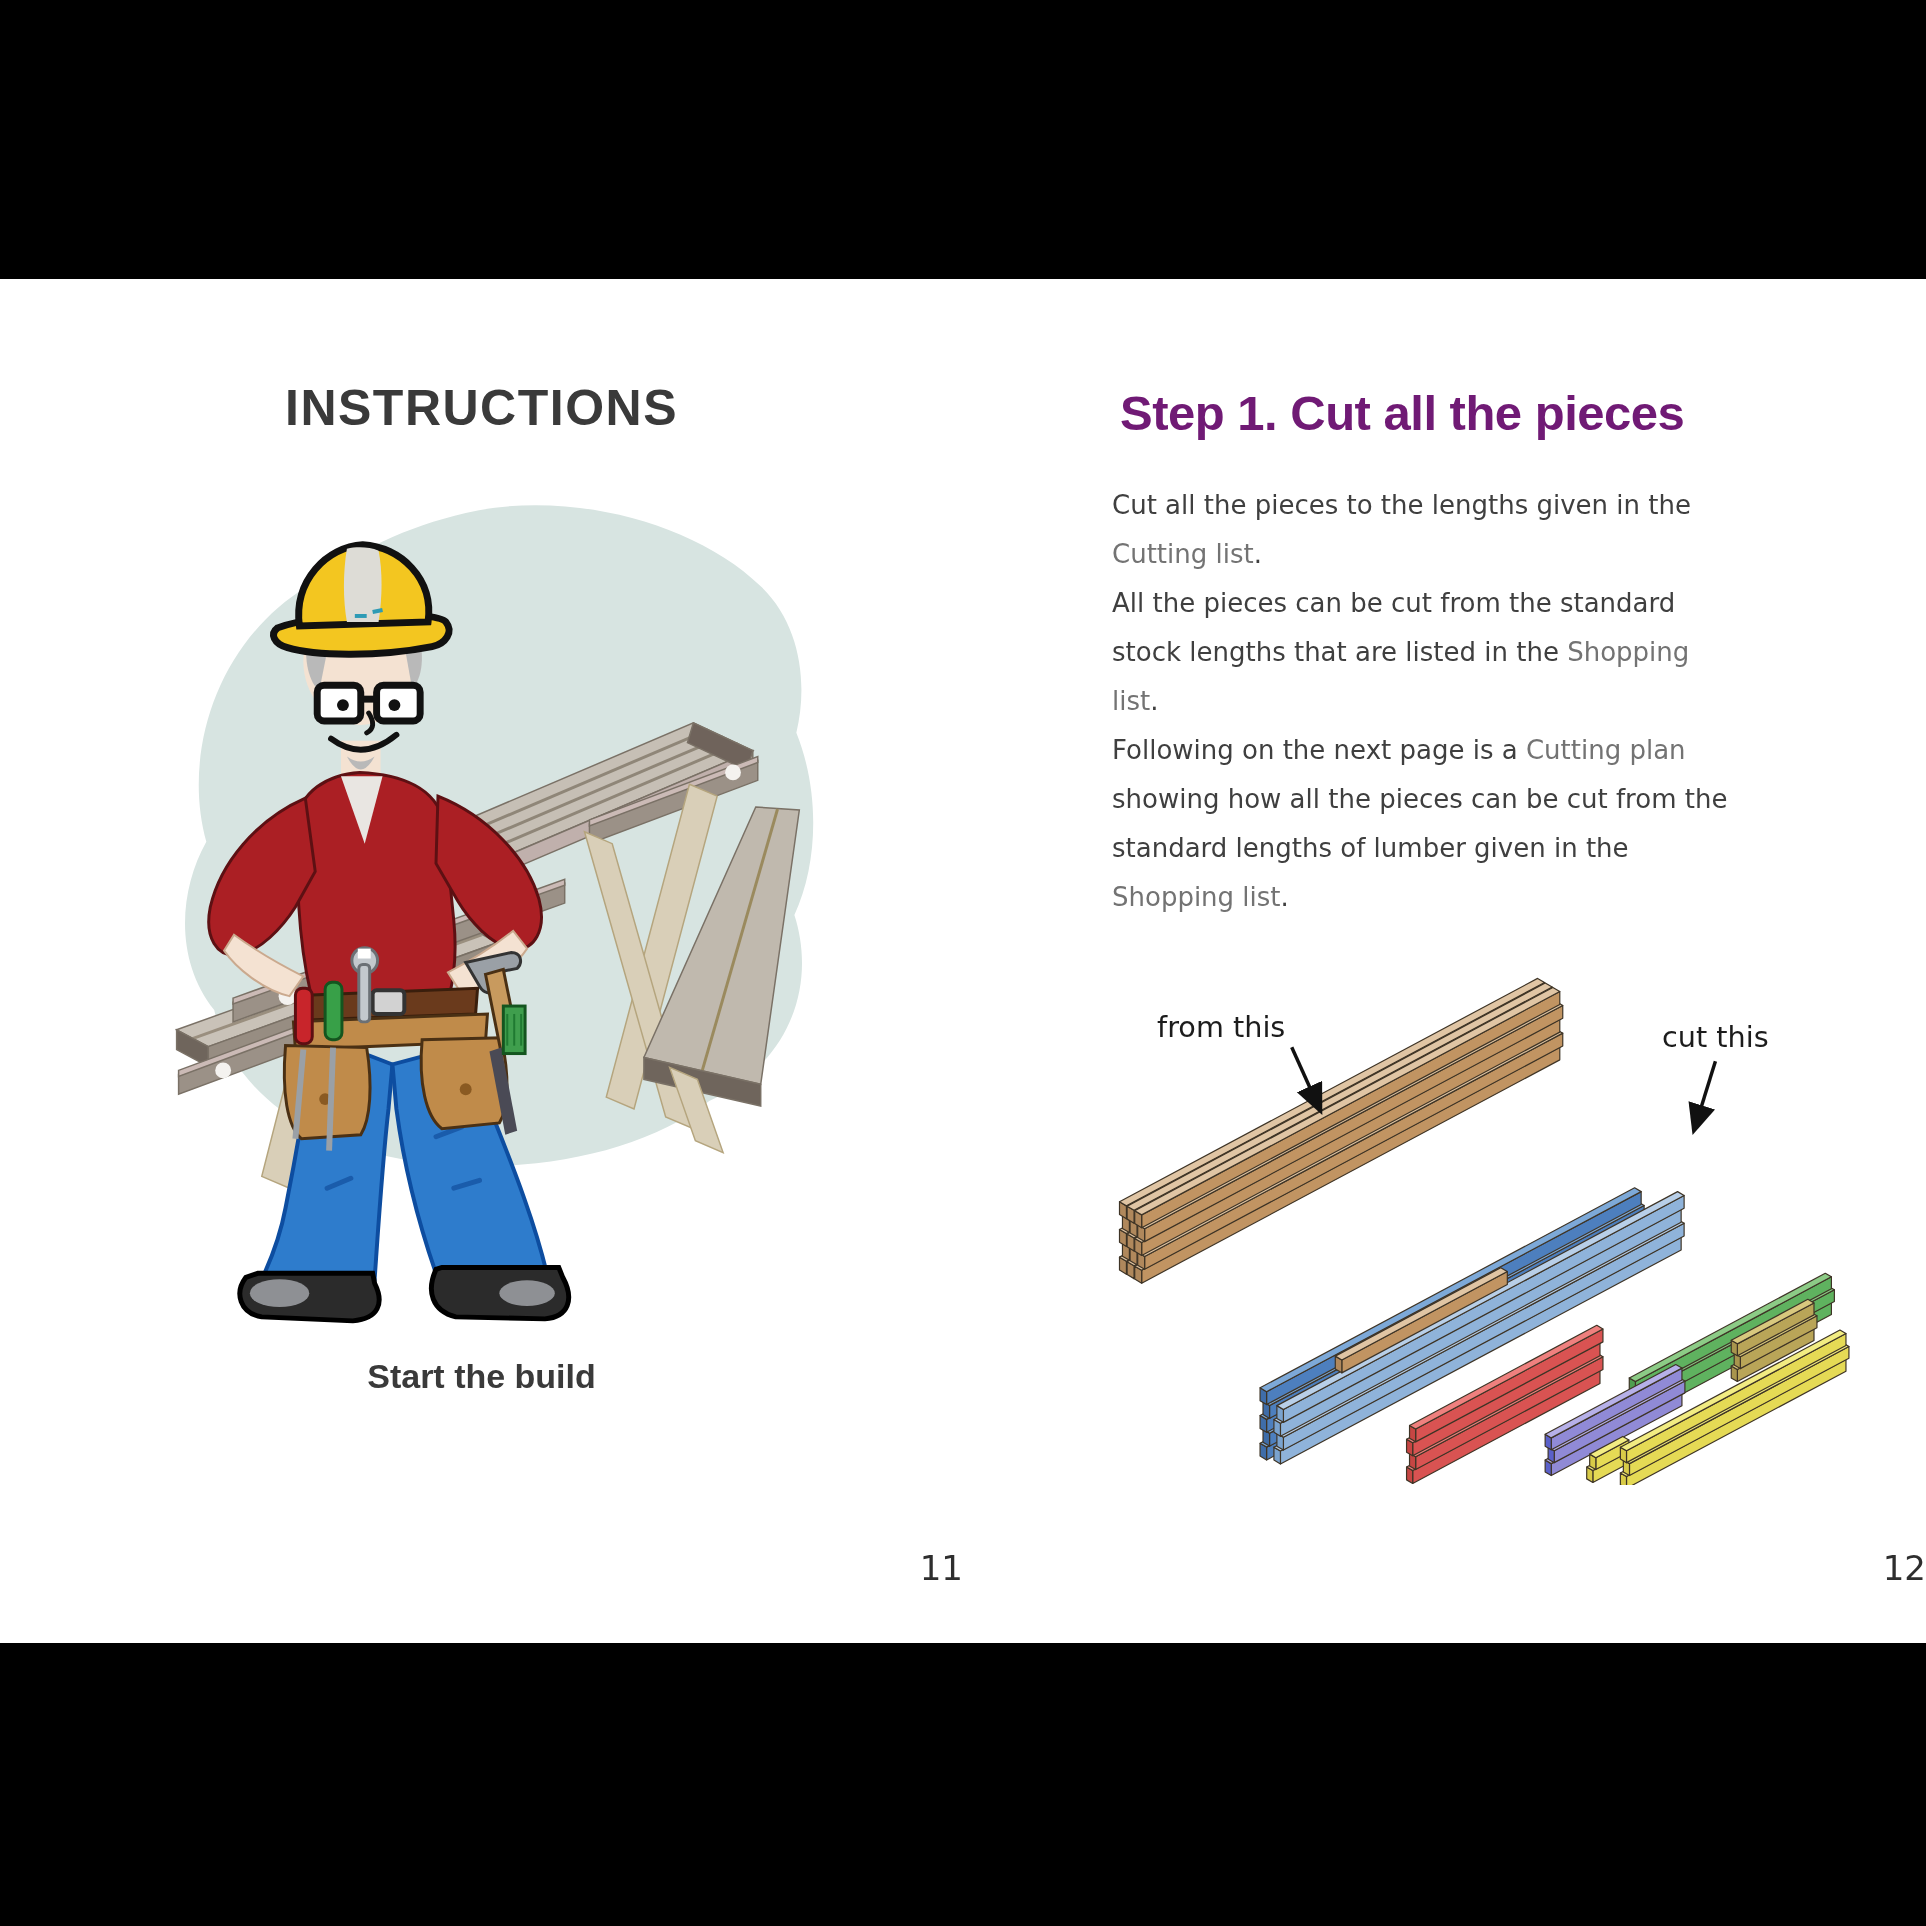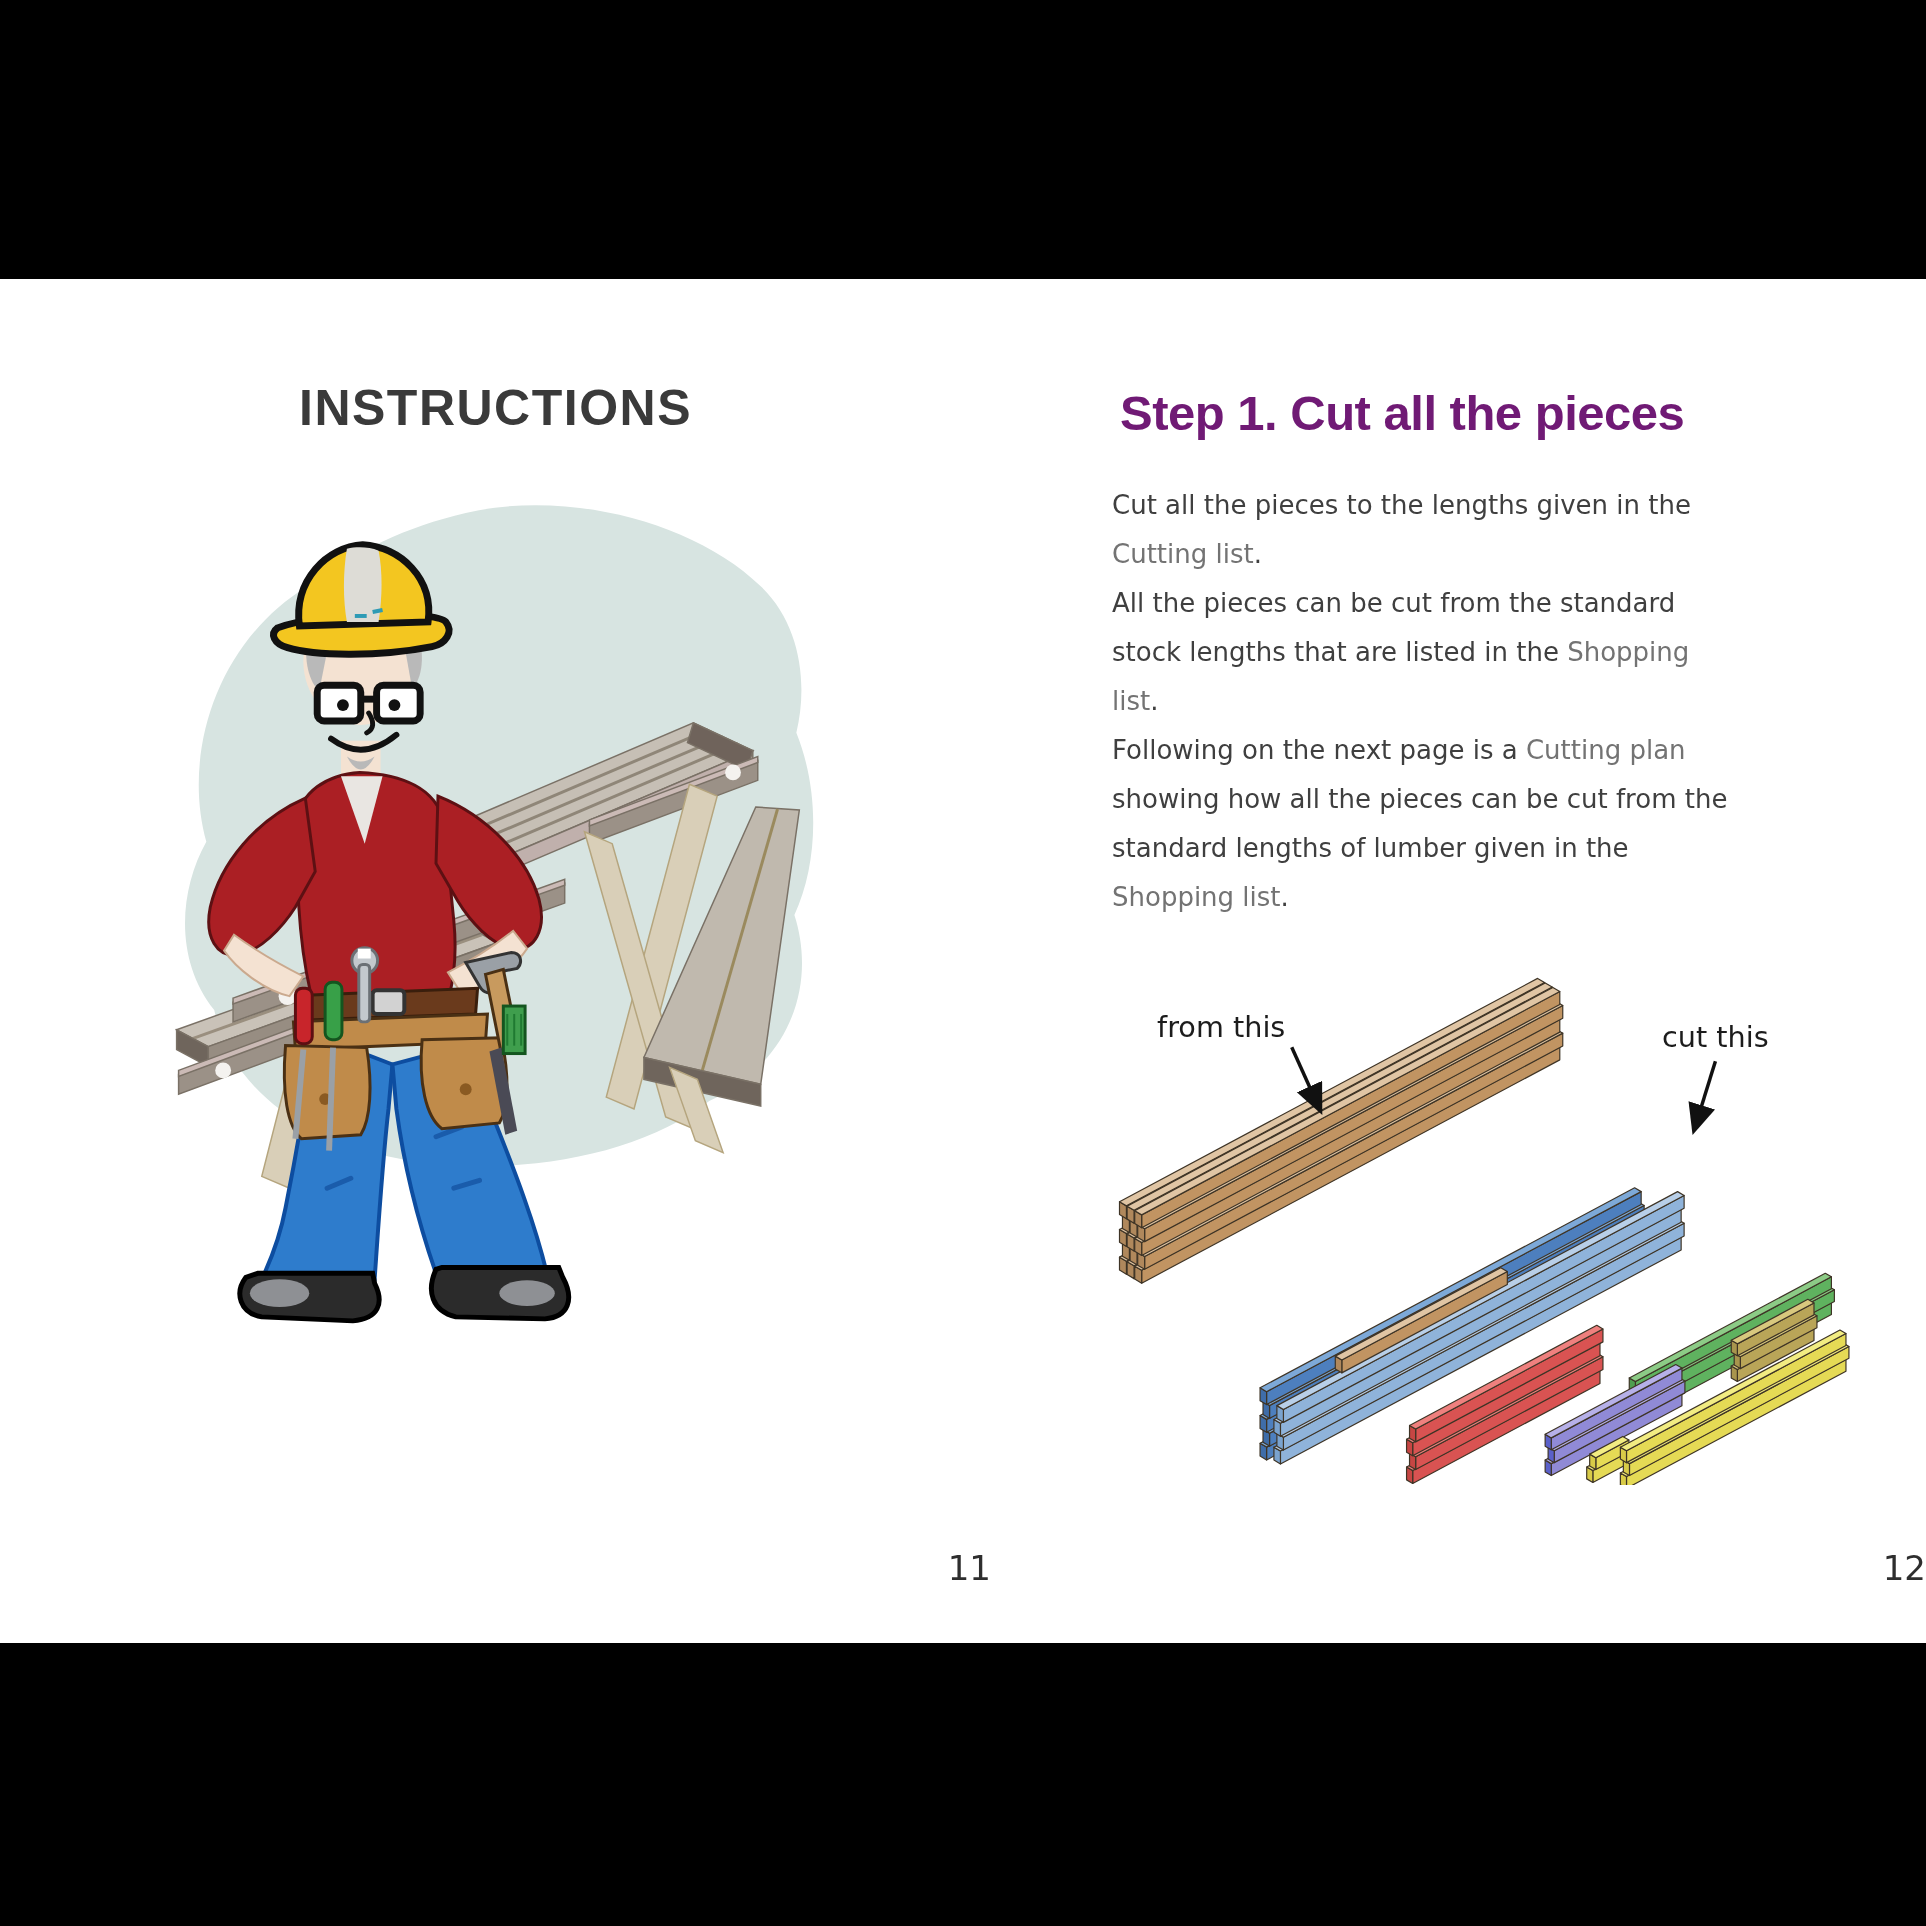--- a/index.html
+++ b/index.html
@@ -3,21 +3,21 @@
 <meta charset="utf-8">
 <style>
   html,body{margin:0;padding:0;background:#000;}
   .canvas{position:relative;width:1927px;height:1927px;background:#000;overflow:hidden;
           font-family:"DejaVu Sans",sans-serif;}
   .bar{position:absolute;left:0;width:1927px;background:#000;}
   .bar.top{top:0;height:279px;}
   .bar.bottom{top:1643px;height:283px;}
   .spread{position:absolute;left:0;top:279px;width:1927px;height:1364px;background:#fff;}
   .page{position:absolute;top:0;height:100%;width:963px;}
-  .page.left{left:0;padding-left:28px;}
+  .page.left{left:0;}
   .page.right{left:963px;}
   h1.book-title{position:absolute;left:0;top:101px;width:100%;margin:0;text-align:center;
       font:700 50px/57px "Liberation Sans",sans-serif;letter-spacing:1.5px;color:#3a3a3a;}
   h2.step-title{position:absolute;left:149px;top:97px;margin:8px;white-space:nowrap;
       font:700 49px/59px "Liberation Sans",sans-serif;letter-spacing:-0.5px;color:#701a75;}
   .body-text{position:absolute;left:149px;top:202px;white-space:nowrap;
       font:400 26px/49px "DejaVu Sans",sans-serif;color:#3f3f3f;}
   .body-text strong{font-weight:400;color:#737373;}
   .caption{position:absolute;left:0;top:1065px;width:100%;text-align:center;
       font:700 34px/65px "Liberation Sans",sans-serif;color:#3a3a3a;}
@@ -170,20 +170,21 @@
             <path d="M140,134 C180,118 300,116 310,128 C318,138 310,150 296,153 C240,164 176,162 150,154 C136,150 132,140 140,134 Z" fill="#f3c620" stroke="#111" stroke-width="7"></path>
             <path d="M162,132 C156,86 190,52 226,50 C264,52 298,84 292,128 Z" fill="#f3c620" stroke="#111" stroke-width="7"></path>
             <path d="M210,54 C206,78 206,106 210,128 L242,128 C246,102 246,76 242,56 C232,52 220,52 210,54 Z" fill="#dddcd6"></path>
             <line x1="218" y1="122" x2="230" y2="122" stroke="#2e9bb5" stroke-width="4"></line>
             <line x1="236" y1="118" x2="246" y2="116" stroke="#2e9bb5" stroke-width="4"></line>
           </g>
         </g>
       </svg>
 
       <div class="caption">
+        <div>Start the build</div>
       </div>
       <div class="pagenum">11</div>
     </div>
 
     <div class="page right">
       <h2 class="step-title">Step 1. Cut all the pieces</h2>
 
       <div class="body-text"><span>Cut all the pieces to the lengths given in the</span><br><strong>Cutting list</strong><span>.</span><br><span>All the pieces can be cut from the standard</span><br><span>stock lengths that are listed in the </span><strong>Shopping</strong><br><strong>list</strong><span>.</span><br><span>Following on the next page is a </span><strong>Cutting plan</strong><br><span>showing how all the pieces can be cut from the</span><br><span>standard lengths of lumber given in the</span><br><strong>Shopping list</strong><span>.</span></div>
 
       <svg class="art-right" viewBox="0 0 790 530">

